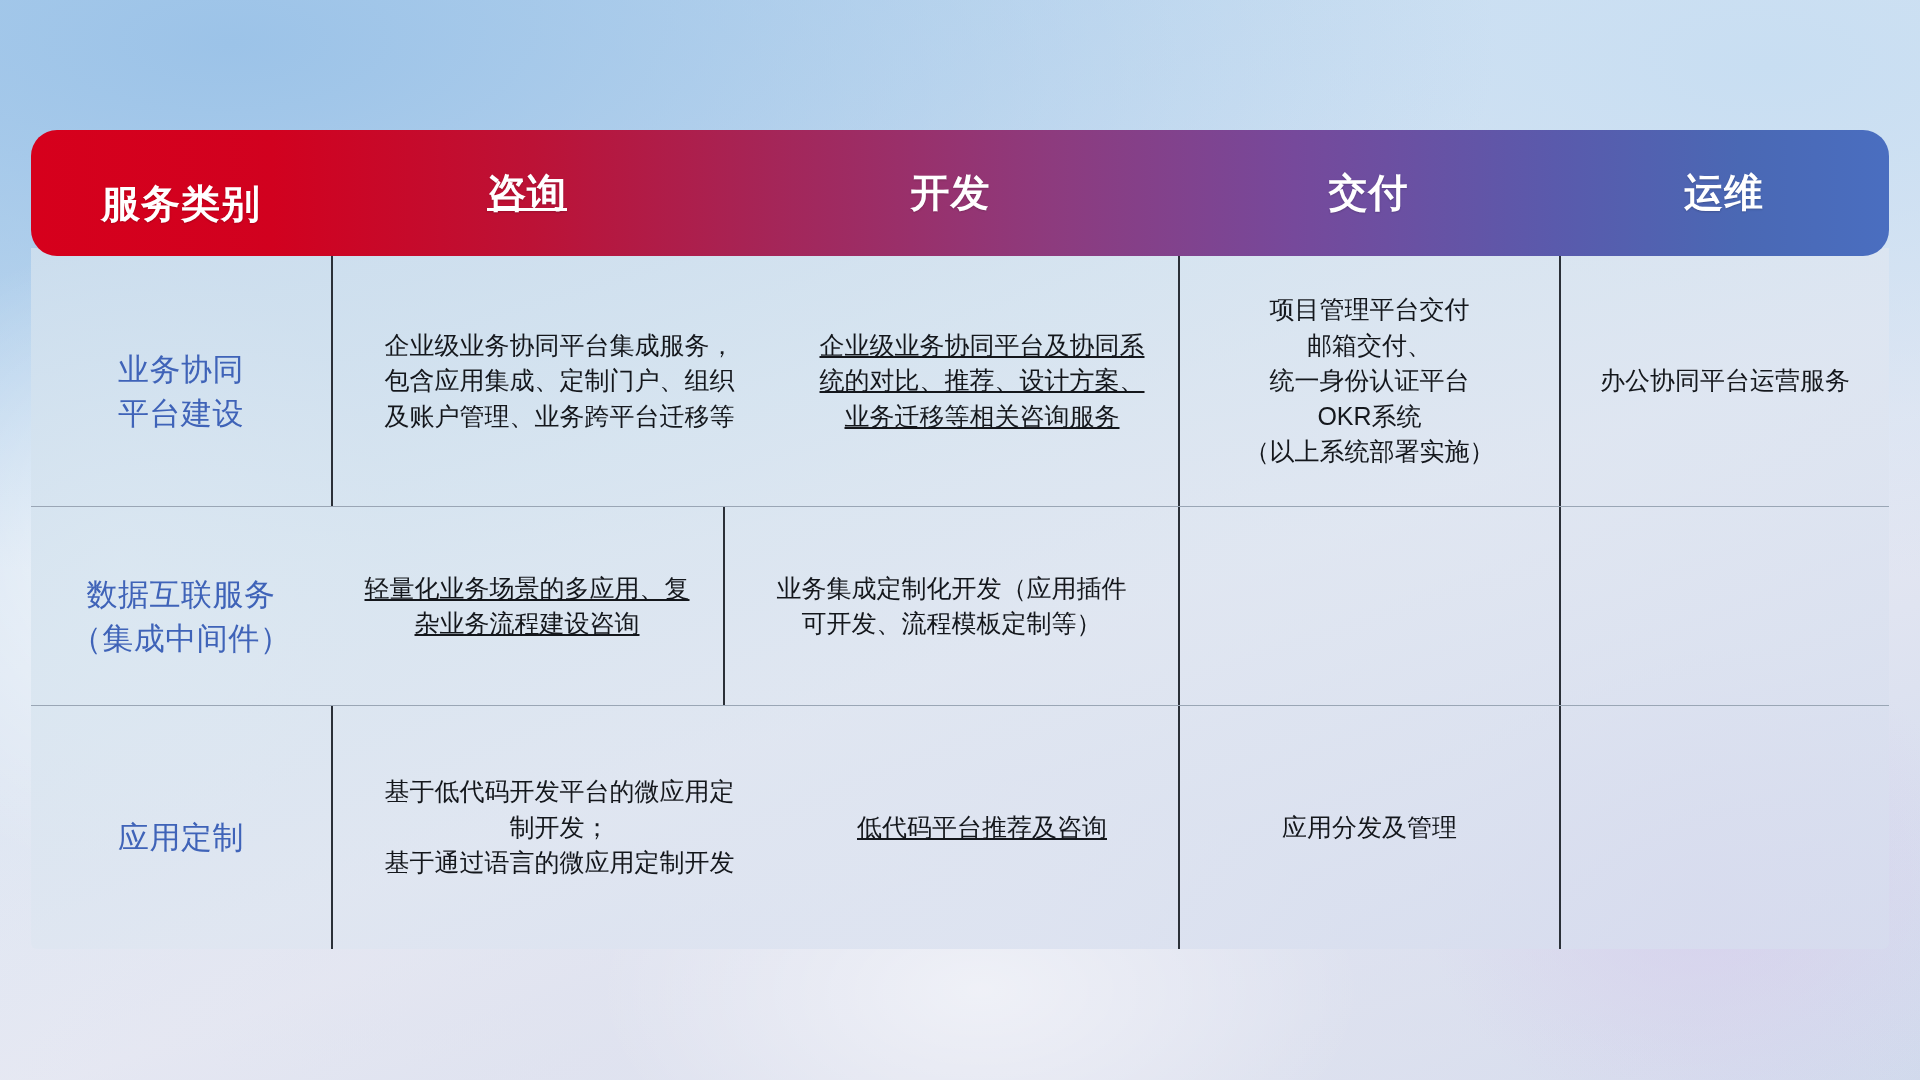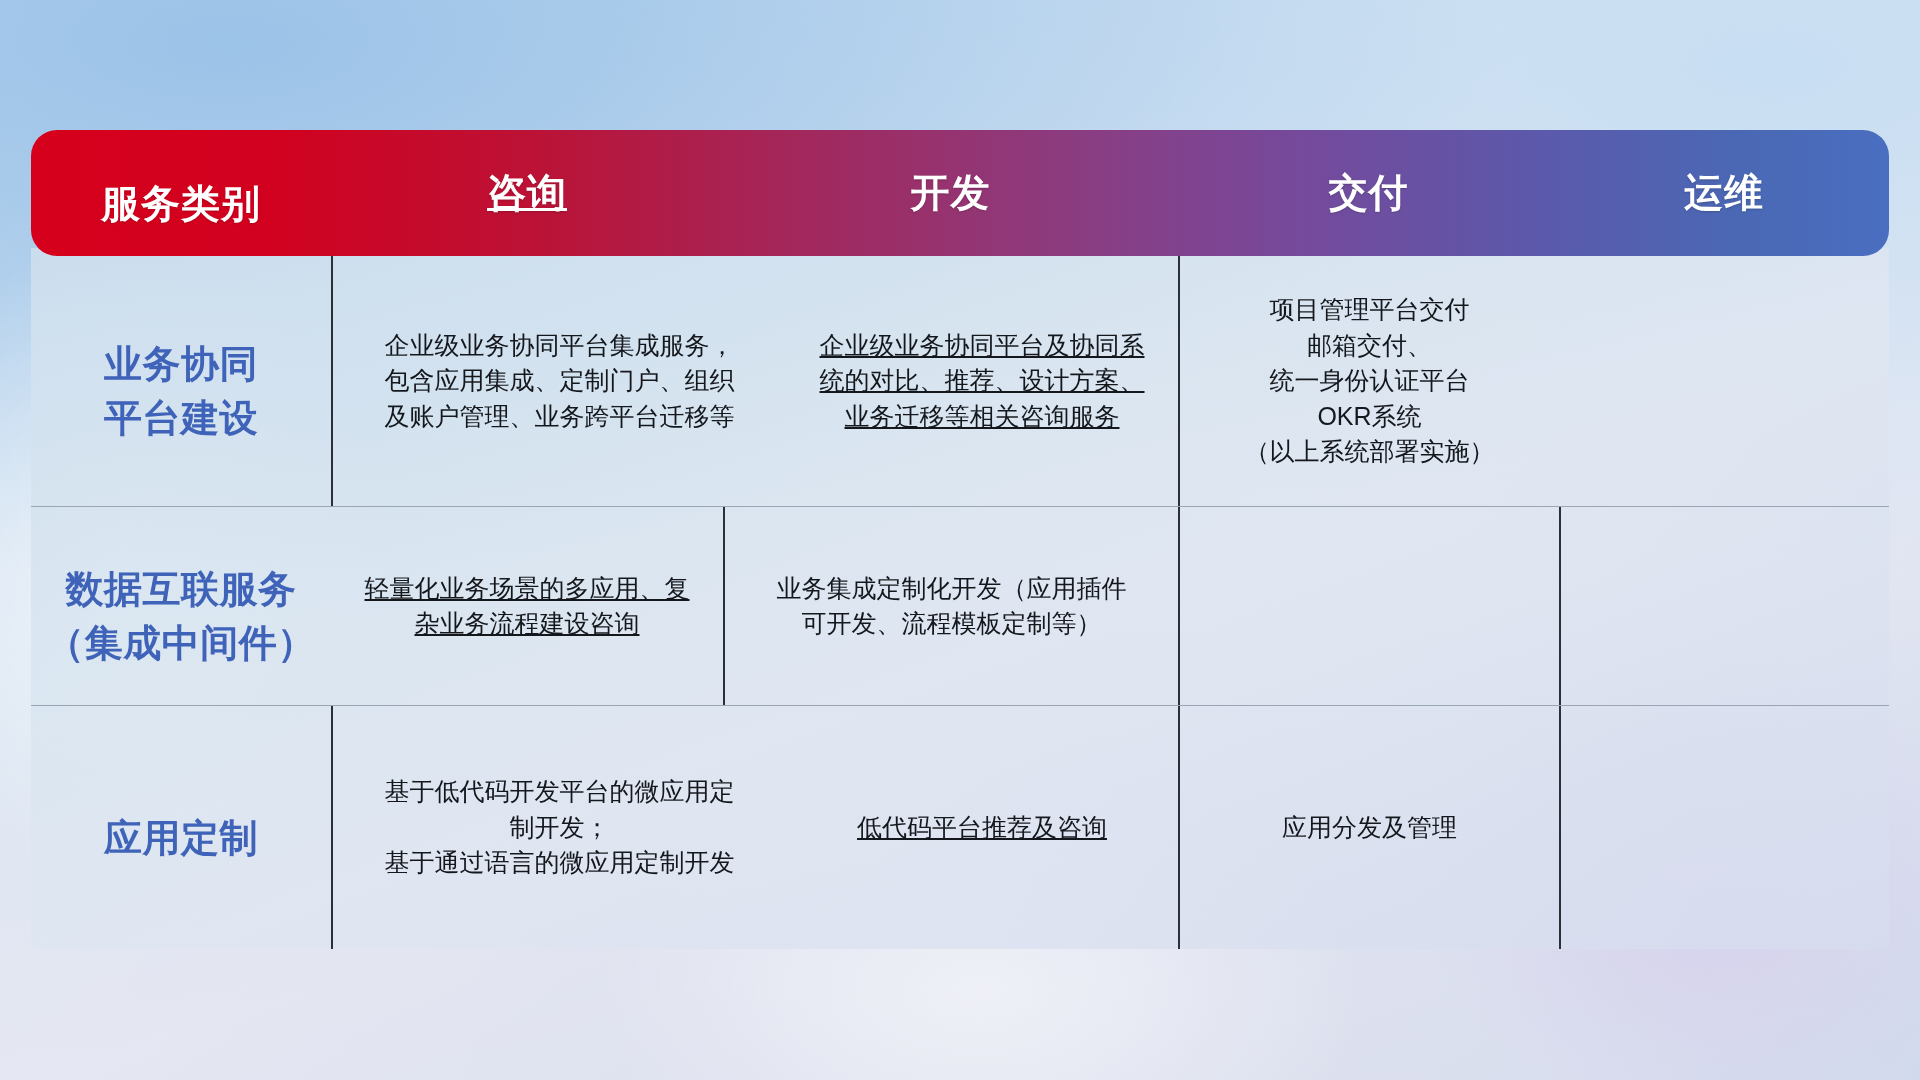--- a/index.html
+++ b/index.html
@@ -106,22 +106,22 @@
     padding: 20px 14px;
     box-sizing: border-box;
     text-align: center;
     color: #14171c;
     font-size: 25px;
     line-height: 1.42;
     white-space: pre-line;
   }
   .cell.category {
     color: #3f63b8;
-    font-weight: bold;
-    font-size: 38px;
+    font-weight: normal;
+    font-size: 31px;
     line-height: 1.42;
     letter-spacing: 0.5px;
   }
   .cell.bordered-left { border-left: 2px solid #2b3038; }
 
   
   .c0 { width: 300px; flex: 0 0 300px; margin-top: 22px; }
   .c1 { width: 392px; flex: 0 0 392px; text-decoration: underline; }
   .c2 { width: 455px; flex: 0 0 455px; }
   .c3 { width: 381px; flex: 0 0 381px; }
@@ -158,20 +158,21 @@
 包含应用集成、定制门户、组织
 及账户管理、业务跨平台迁移等</div>
       <div class="cell c1">企业级业务协同平台及协同系
 统的对比、推荐、设计方案、
 业务迁移等相关咨询服务</div>
       <div class="cell c3 bordered-left">项目管理平台交付
 邮箱交付、
 统一身份认证平台
 OKR系统
 （以上系统部署实施）</div>
+      <div class="cell c4 bordered-left">办公协同平台运营服务</div>
     </div>
 
     <div class="table-row r1">
       <div class="cell category c0">数据互联服务
 （集成中间件）</div>
       <div class="cell c1">轻量化业务场景的多应用、复
 杂业务流程建设咨询</div>
       <div class="cell c2 bordered-left">业务集成定制化开发（应用插件
 可开发、流程模板定制等）</div>
       <div class="cell c3 bordered-left"></div>

